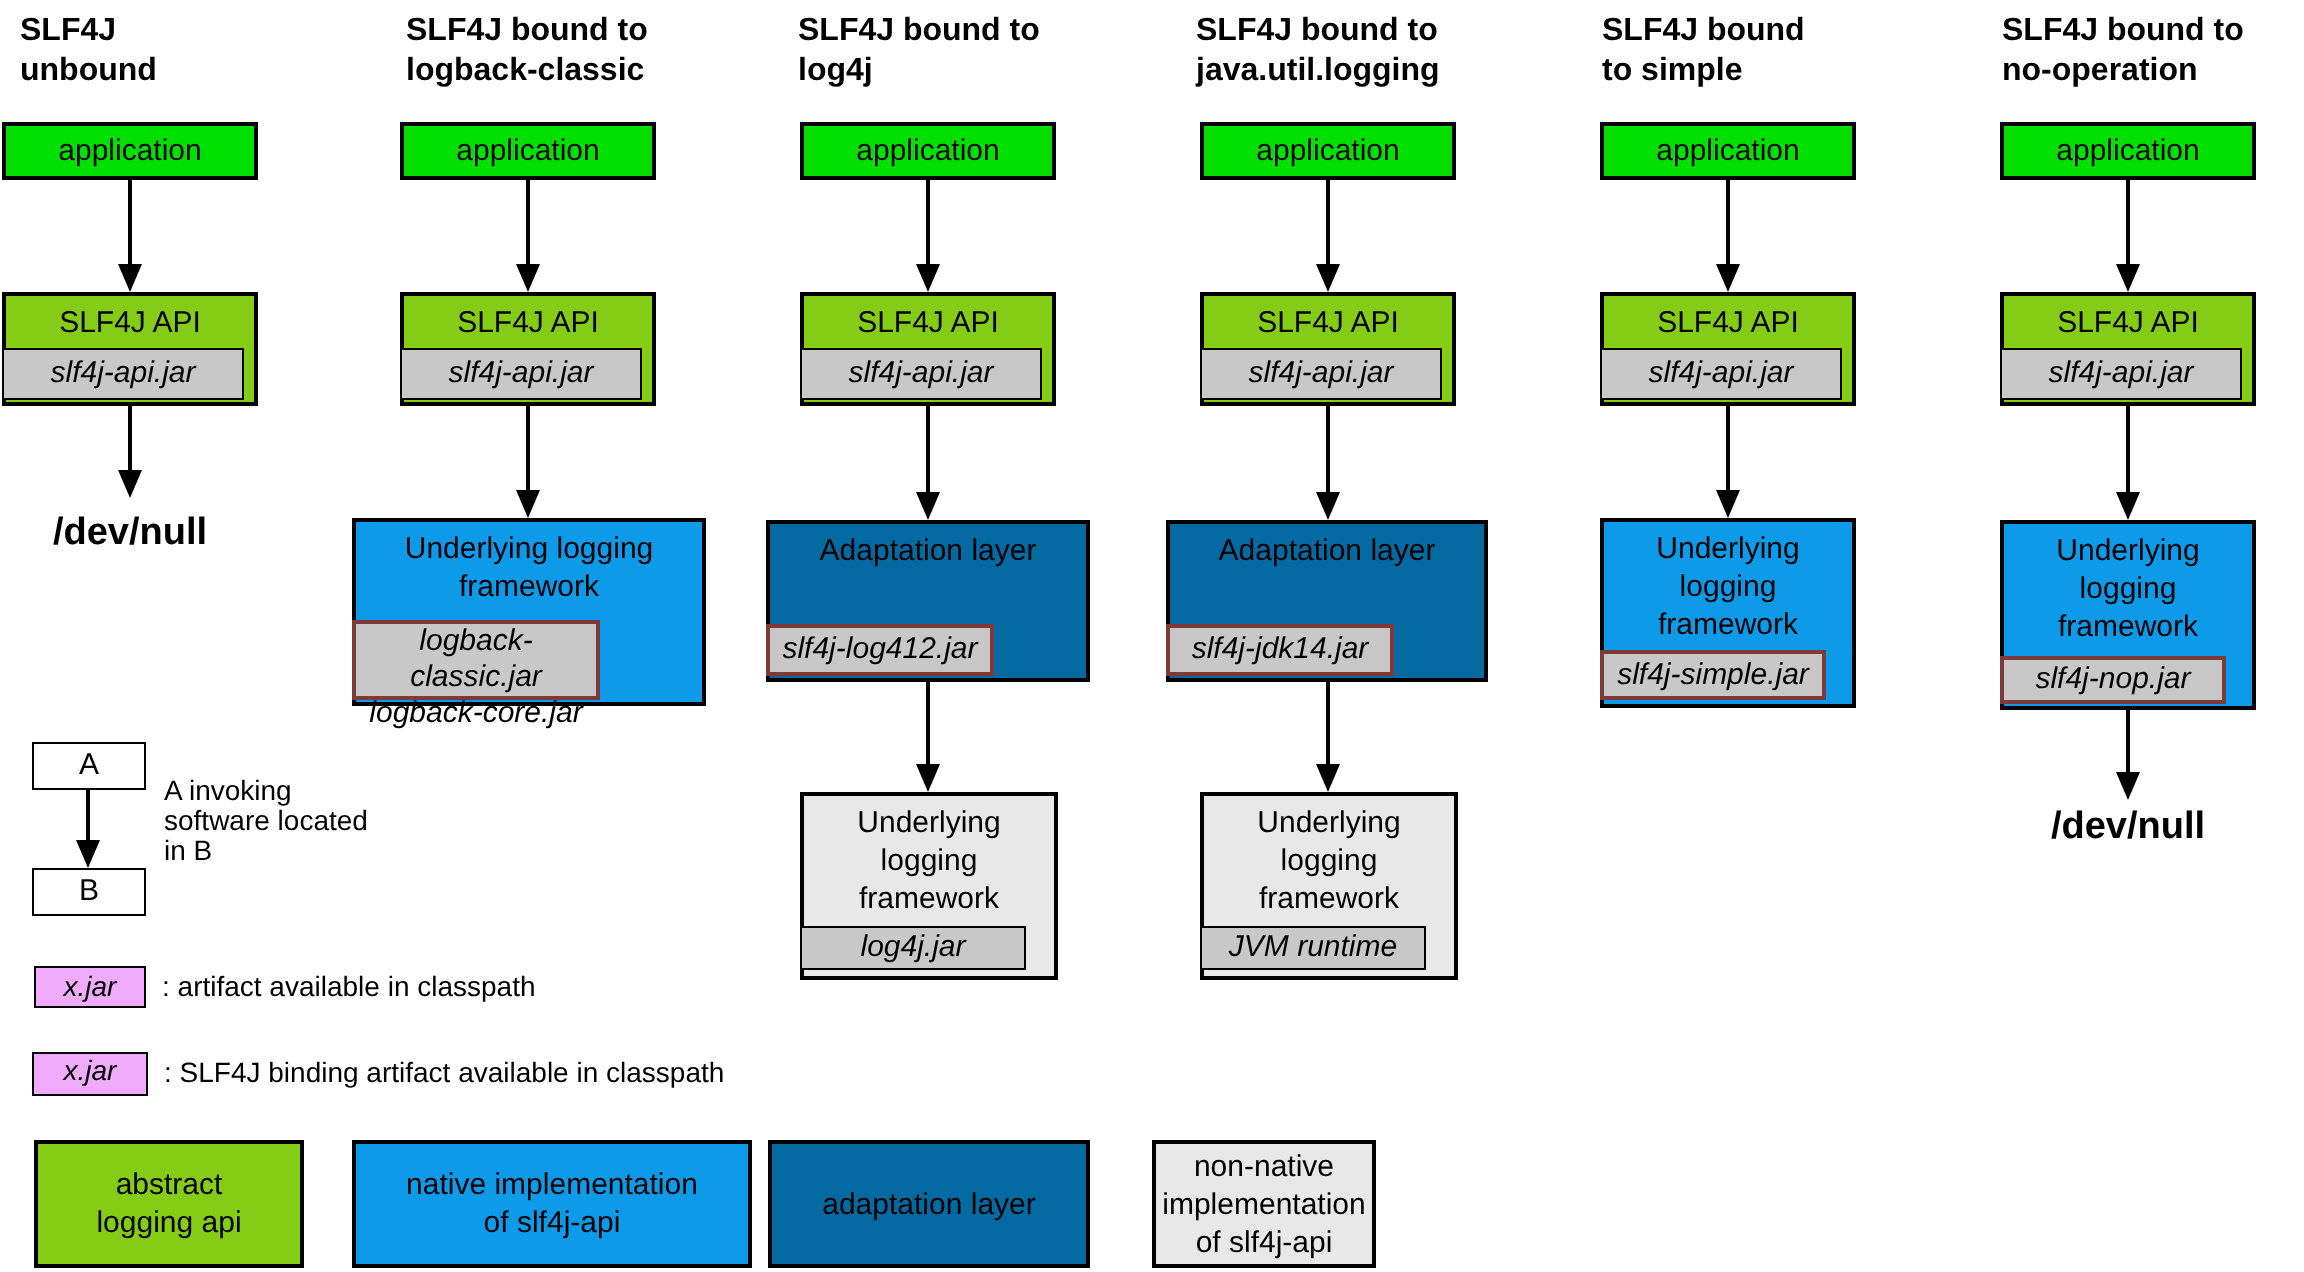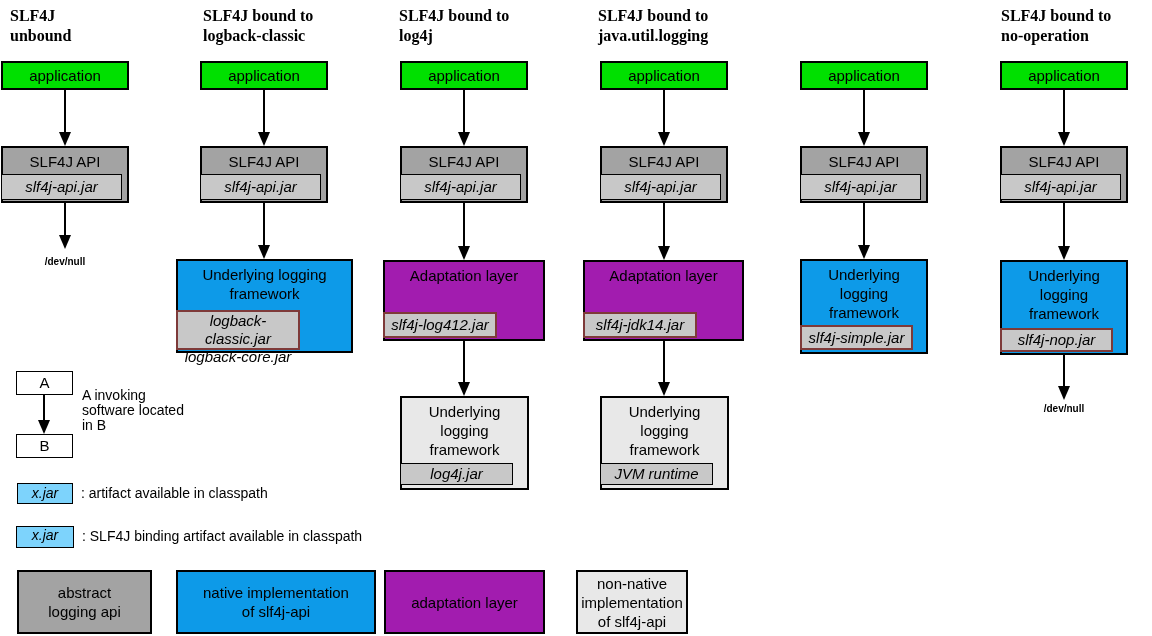--- a/index.html
+++ b/index.html
@@ -1,42 +1,42 @@
 <!DOCTYPE html>
 <html><head>
 <meta charset="utf-8">
 <style>
   html,body{margin:0;padding:0;background:#fff;}
   #stage{
     position:relative;width:1152px;height:636px;background:#ffffff;
     font-family:"Liberation Sans",sans-serif;color:#000;overflow:hidden;
   }
-  .title{position:absolute;font-weight:bold;font-size:16px;line-height:20px;white-space:pre-line;font-family:Liberation Serif, serif;}
+  .title{position:absolute;font-weight:bold;font-size:16px;line-height:20px;white-space:pre-line;}
   .box{position:absolute;box-sizing:border-box;border:2px solid #000;text-align:center;}
   .green{background:#00E000;}
-  .lblue{background:#a3a3a3;}
+  .lblue{background:#84cc16;}
   .blue{background:#0D9AE8;}
-  .teal{background:#a21caf;}
+  .teal{background:#0369a1;}
   .lgray{background:#E8E8E8;}
   .lbl{display:block;font-size:15px;line-height:19px;white-space:pre-line;padding-top:4px;}
   .green .lbl{padding-top:0;line-height:25px;}
   .jar{
     position:absolute;left:-2px;box-sizing:border-box;background:#C8C8C8;
     border:1px solid #000;font-style:italic;font-size:15px;text-align:center;white-space:pre-line;
   }
   .binding{border:2px solid #7E3A39;}
-  .sink{position:absolute;font-weight:bold;font-size:10px;text-align:center;}
+  .sink{position:absolute;font-weight:bold;font-size:19px;text-align:center;}
   .arrow{position:absolute;width:12px;}
   .arrow .shaft{position:absolute;left:5px;top:0;width:2px;height:calc(100% - 13px);background:#000;}
   .arrow .head{position:absolute;left:0;bottom:0;width:0;height:0;
     border-left:6px solid transparent;border-right:6px solid transparent;border-top:14px solid #000;}
   .abox{position:absolute;box-sizing:border-box;border:1px solid #000;background:#fff;
     text-align:center;font-size:15px;line-height:22px;}
   .note{position:absolute;font-size:14px;line-height:15px;white-space:pre-line;}
-  .jarbox{position:absolute;box-sizing:border-box;background:#7dd3fc;border:1px solid #000;
+  .jarbox{position:absolute;box-sizing:border-box;background:#f0abfc;border:1px solid #000;
     font-style:italic;font-size:14px;text-align:center;line-height:19px;}
   .jarbox.binding{line-height:17px;}
   .cat{display:flex;align-items:center;justify-content:center;}
   .cat .lbl{padding-top:0;}
 </style>
 </head>
 <body>
 
 <div id="stage">
 
@@ -140,20 +140,22 @@
       <div class="shaft"></div>
       <div class="head"></div>
     </div>
   <div class="box lgray" style="left:600px;top:396px;width:129px;height:94px">
     <span class="lbl">Underlying
 logging
 framework</span>
     <div class="jar" style="bottom:3px;width:113px;height:22px;line-height:20px">JVM runtime</div>
   </div>
 
+  <div class="title" style="left:801px;top:6px">SLF4J bound
+to simple</div>
   <div class="box green" style="left:800px;top:61px;width:128px;height:29px">
     <span class="lbl">application</span>
   </div>
   <div class="arrow" style="left:858px;top:90px;height:56px">
       <div class="shaft"></div>
       <div class="head"></div>
     </div>
   <div class="box lblue" style="left:800px;top:146px;width:128px;height:57px">
     <span class="lbl">SLF4J API</span>
     <div class="jar" style="bottom:1px;width:121px;height:26px;line-height:24px">slf4j-api.jar</div>

